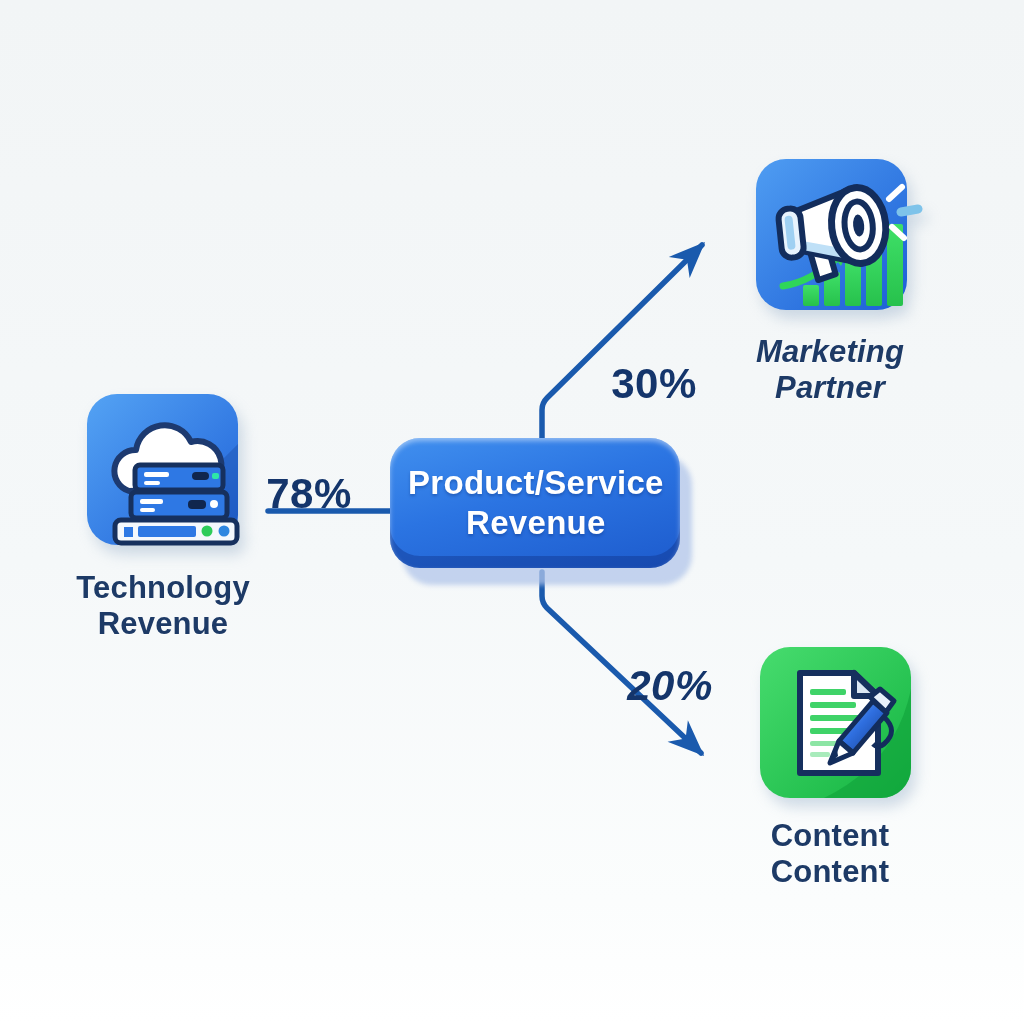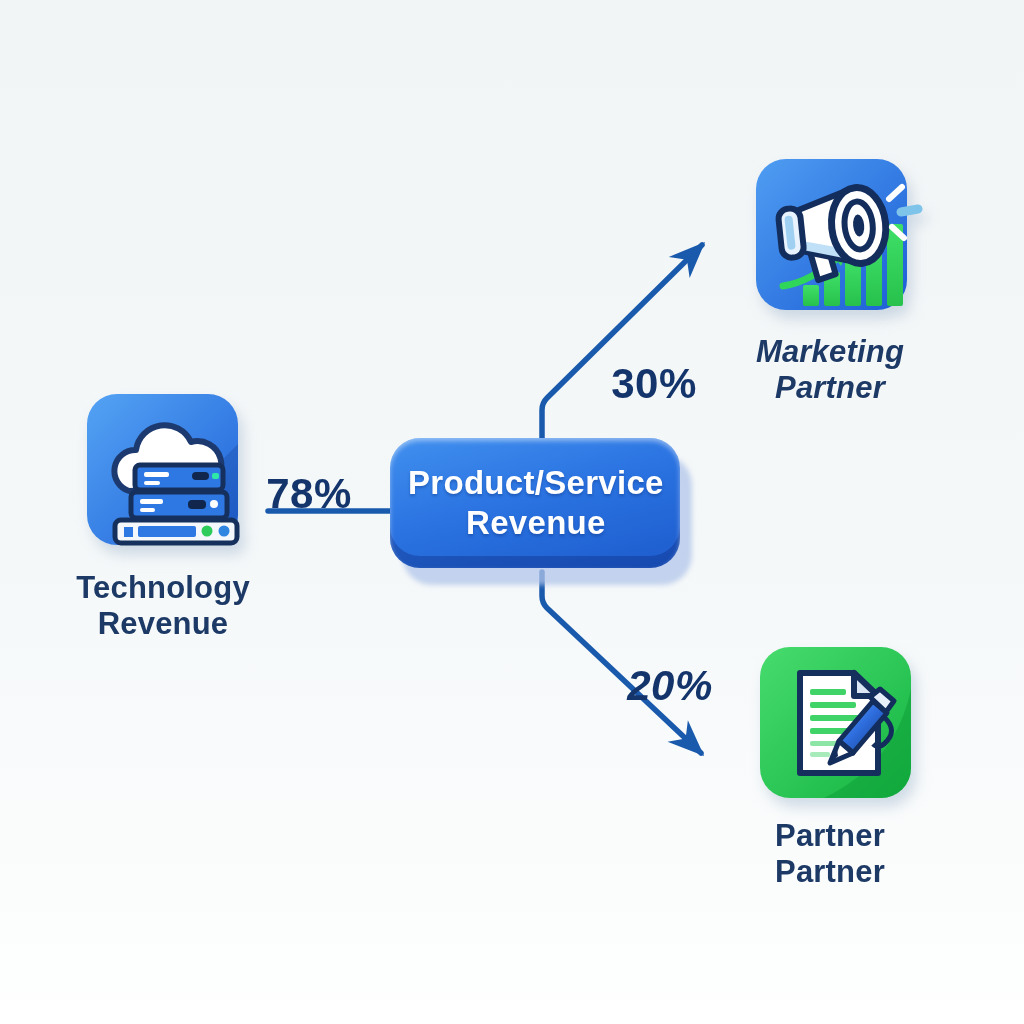--- a/index.html
+++ b/index.html
@@ -187,15 +187,15 @@
       <path d="M115,56 L129,68 L95,108 L81,96 Z" fill="url(#peng)"></path>
       <path d="M112,52 L122,44 L136,56 L128,67 Z" fill="#e8f0fb"></path>
       <path d="M81,96 L95,108 L72,118 Z" fill="#ffffff"></path>
       <path d="M126,72 Q141,86 126,99 Q120,104 115,99" fill="none"></path>
     </g>
     <path d="M72,118 L80,111 L79,104 Z" fill="#132d5c"></path>
   </svg>
 
   <div class="node-label label-tech">Technology Revenue</div>
   <div class="node-label label-marketing">Marketing Partner</div>
-  <div class="node-label label-content">Partner Partner</div>
+  <div class="node-label label-content">Content Content</div>
 
 </div>
 
 </body></html>

